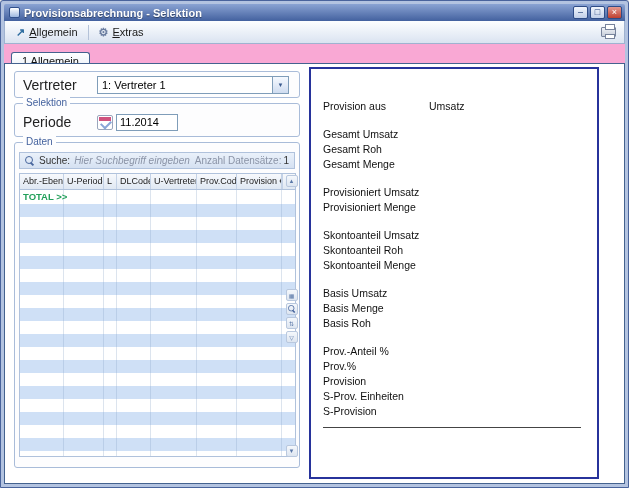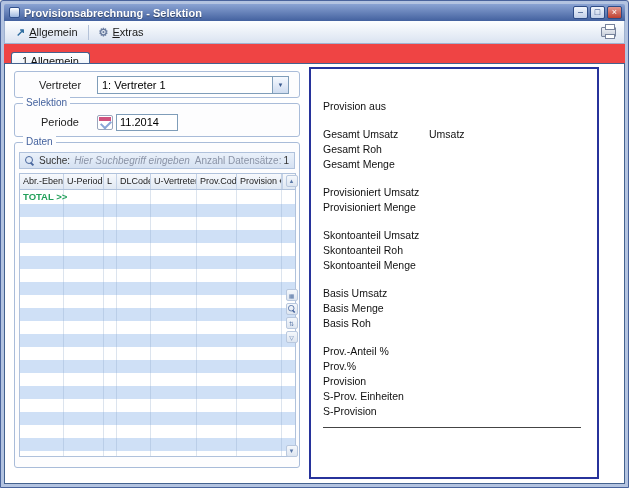--- a/index.html
+++ b/index.html
@@ -41,36 +41,36 @@
   .printer-btn { width:24px; height:19px; display:flex; align-items:center; justify-content:center;
     border:1px solid transparent; border-radius:2px; }
   .printer { width:15px; height:10px; background:linear-gradient(#eef1f6,#c6cdd9);
     border:1px solid #77839c; border-radius:1px; position:relative; }
   .printer:before { content:""; position:absolute; left:3px; top:-4px; width:8px; height:4px;
     background:#fff; border:1px solid #77839c; }
   .printer:after { content:""; position:absolute; left:3px; bottom:-3px; width:8px; height:3px;
     background:#fff; border:1px solid #77839c; }
 
   
-  .tabstrip { height:25px; background:#ef4444; display:flex; align-items:flex-end; padding:0 0 0 7px; }
+  .tabstrip { height:25px; background:#f9a8d4; display:flex; align-items:flex-end; padding:0 0 0 7px; }
   .tab { background:linear-gradient(#ffffff,#eaf0f8); border:1px solid #44628f; border-bottom:none;
     border-radius:3px 3px 0 0; padding:2px 10px 2px 10px; font-size:11px; color:#111; }
 
   
   .content { position:absolute; left:3px; right:3px; top:62px; bottom:3px;
     background:#fff; border:1px solid #44628f; }
 
   
   .left-pane { position:absolute; left:5px; top:2px; width:294px; bottom:2px; }
   .group { position:relative; border:1px solid #a9bcd9; border-radius:3px; margin:5px 4px 0 4px; background:#fdfdfe; }
   .legend { position:absolute; top:-7px; left:8px; background:#fdfdfe; padding:0 3px;
     font-size:10px; color:#44629e; }
 
   .g-vertreter { height:27px; display:flex; align-items:center; }
-  .field-label { width:82px; padding-left:8px; font-size:11px; color:#222;text-align:center; }
+  .field-label { width:82px; padding-left:8px; font-size:14px; color:#222; }
   .combo { width:192px; height:18px; border:1px solid #7f9db9; background:#fff;
     display:flex; align-items:stretch; font-size:11px; }
   .combo-text { flex:1; padding:2px 4px; white-space:nowrap; overflow:hidden; }
   .combo-btn { width:16px; background:linear-gradient(#f5f9ff,#cfdcf0); border-left:1px solid #7f9db9;
     display:flex; align-items:center; justify-content:center; font-size:6px; color:#3a5a8e; }
 
   .g-selektion { height:34px; display:flex; align-items:center; padding-top:4px; }
   .cal-btn { width:16px; height:15px; border:1px solid #9aa6bd; background:#fff; border-radius:2px;
     position:relative; margin-right:3px; }
   .cal-btn:before { content:""; position:absolute; top:1px; left:1px; right:1px; height:4px; background:#d0527e; }
@@ -115,21 +115,21 @@
     font-size:6px; color:#5a78a8; background:linear-gradient(#f5f8fc,#dde5f0);
     border:1px solid #b9c8de; border-radius:2px; margin-top:2px; }
   .ncluster { margin:auto 0; display:flex; flex-direction:column; }
   .nbtn .mag { transform:scale(.8); }
 
   
   .info-panel { position:absolute; left:304px; top:3px; width:290px; bottom:4px;
     border:2px solid var(--panel-border,#27339b); background:#fff; padding-top:31px; overflow:hidden; }
   .info-row { display:flex; height:15px; font-size:10.5px; padding-left:12px; color:#111; }
   .info-row .lbl { width:106px; flex:none; white-space:nowrap; }
-  .info-row .val { white-space:nowrap;margin-top:28px; }
+  .info-row .val { white-space:nowrap; }
   .info-row.bold { font-weight:bold; font-size:11px; }
   .gap { height:13px; }
   .divider { border-top:1px solid #444; margin:7px 16px 7px 12px; }
 </style>
 </head>
 <body>
 
 <div class="window">
 
   <div class="titlebar">

